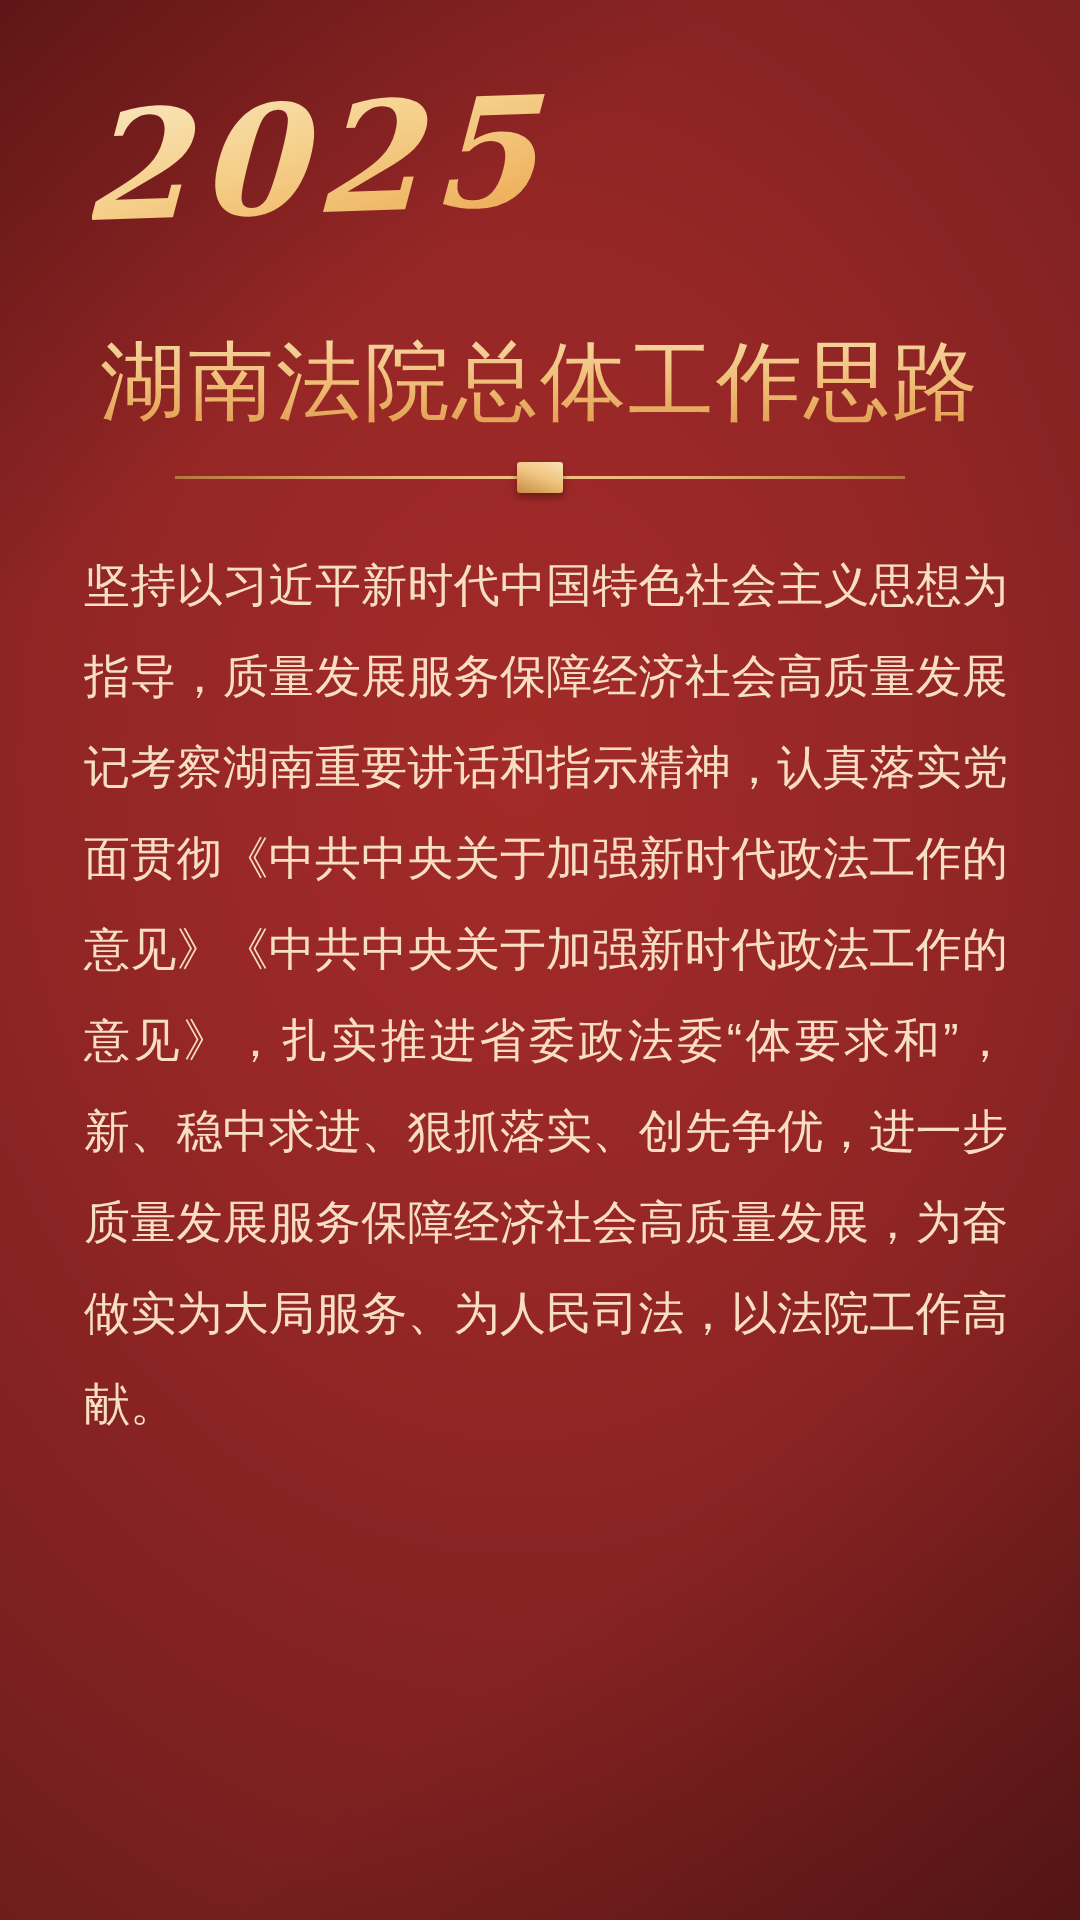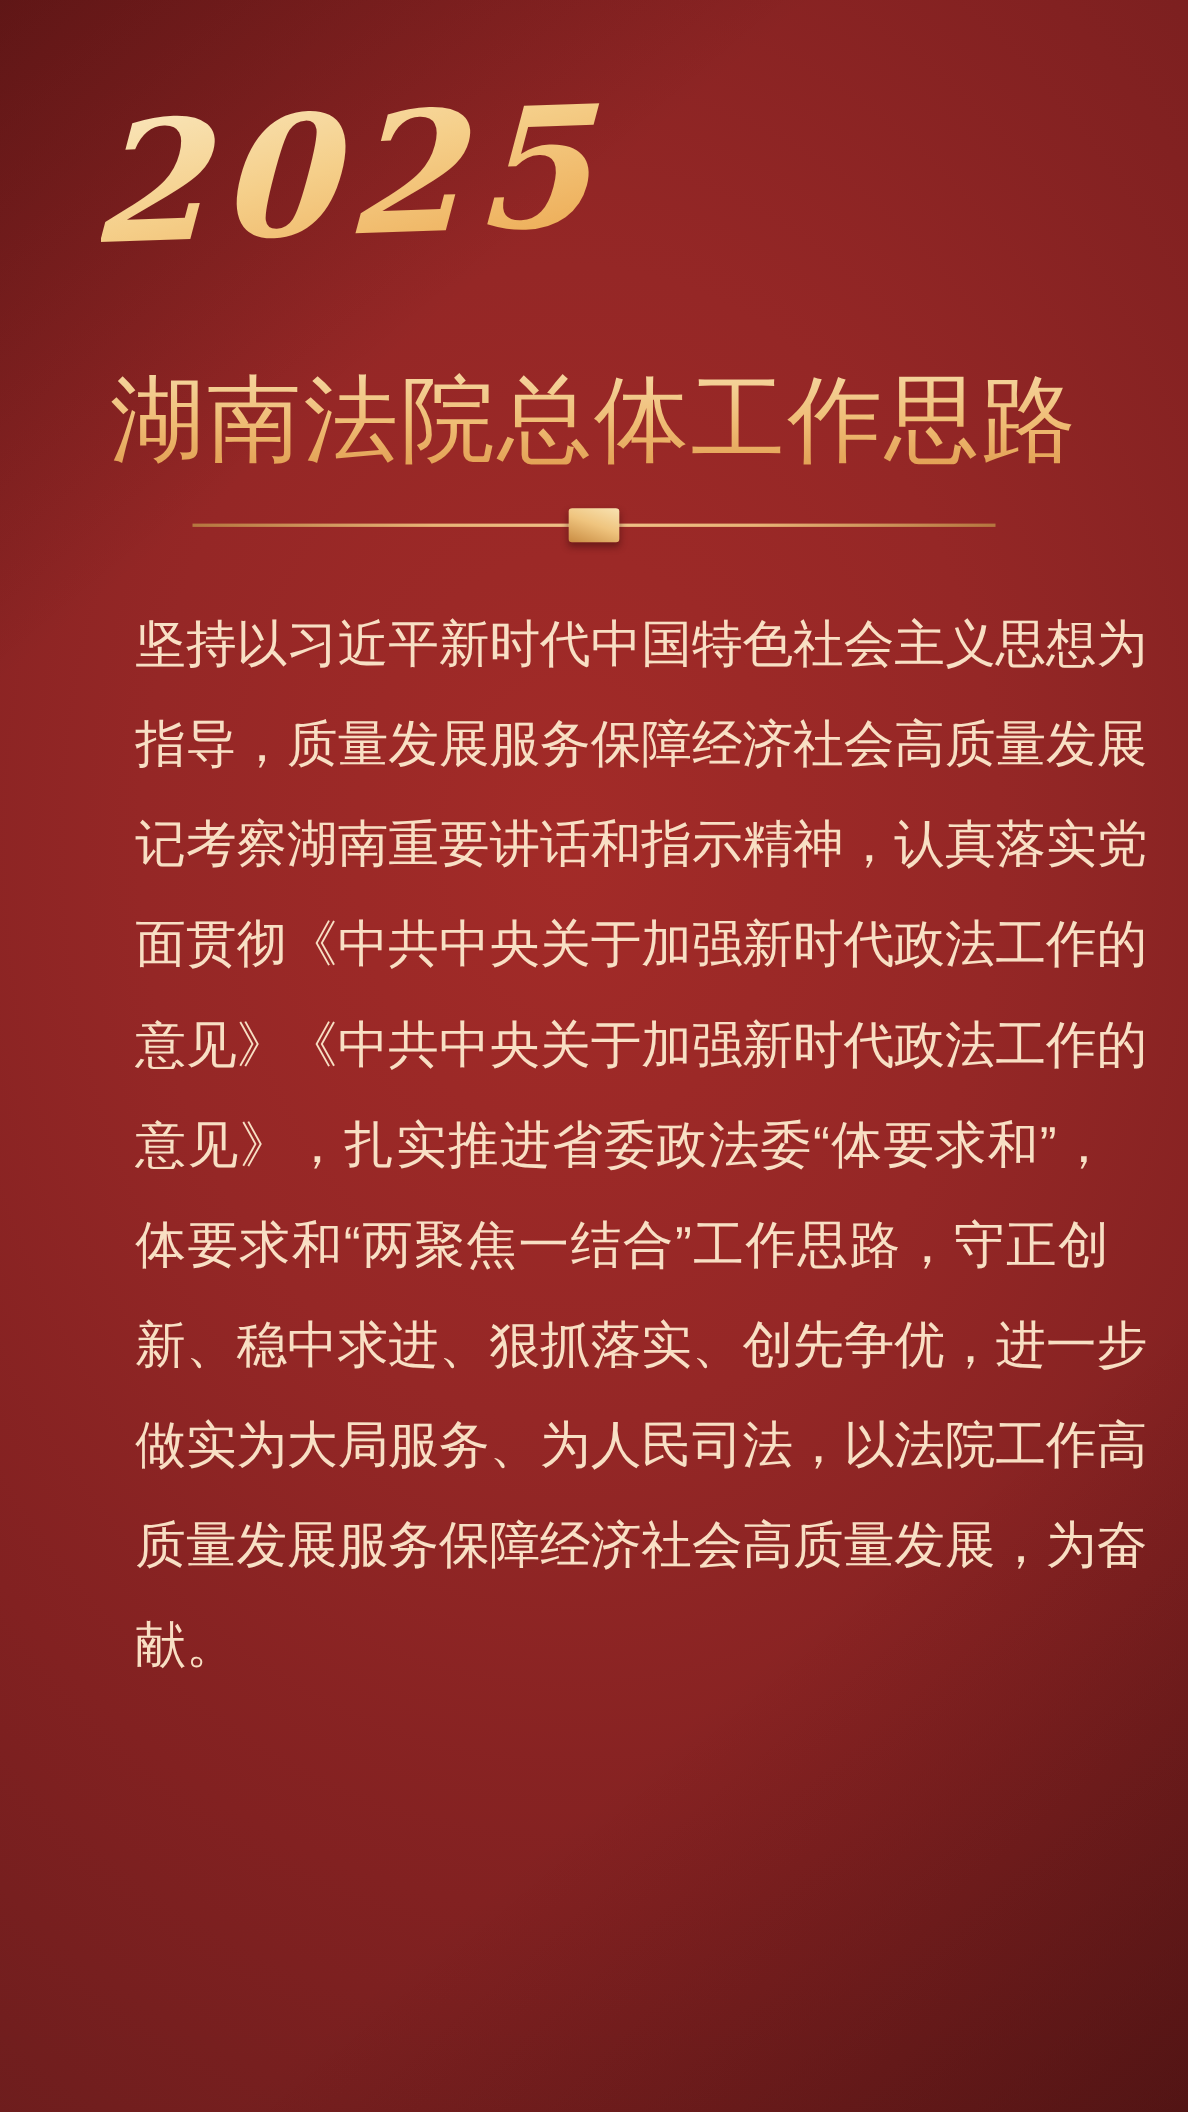--- a/index.html
+++ b/index.html
@@ -79,21 +79,20 @@
     font-size: 46px;
     color: #f8dfc4;
     letter-spacing: 0;
   }
   .body-line {
     height: 91px;
     line-height: 91px;
     text-align: justify;
     text-align-last: justify;
     white-space: nowrap;
-    margin-left: 39px;
   }
   .body-line.last {
     text-align-last: left;
   }
 </style>
 </head>
 <body>
 
 <div class="poster">
   <div class="year">2025</div>
@@ -104,19 +103,18 @@
     <div class="divider-knob"></div>
   </div>
 
   <div class="body-text">
       <div class="body-line">坚持以习近平新时代中国特色社会主义思想为</div>
       <div class="body-line">指导，质量发展服务保障经济社会高质量发展</div>
       <div class="body-line">记考察湖南重要讲话和指示精神，认真落实党</div>
       <div class="body-line">面贯彻《中共中央关于加强新时代政法工作的</div>
       <div class="body-line">意见》《中共中央关于加强新时代政法工作的</div>
       <div class="body-line">意见》，扎实推进省委政法委“体要求和”，</div>
-      <div class="body-line">体要求和“两聚焦一结合”工作思路，守正创</div>
       <div class="body-line">新、稳中求进、狠抓落实、创先争优，进一步</div>
+      <div class="body-line">质量发展服务保障经济社会高质量发展，为奋</div>
       <div class="body-line">做实为大局服务、为人民司法，以法院工作高</div>
-      <div class="body-line">质量发展服务保障经济社会高质量发展，为奋</div>
       <div class="body-line last">献。</div>
     </div>
 </div>
 
 </body></html>

